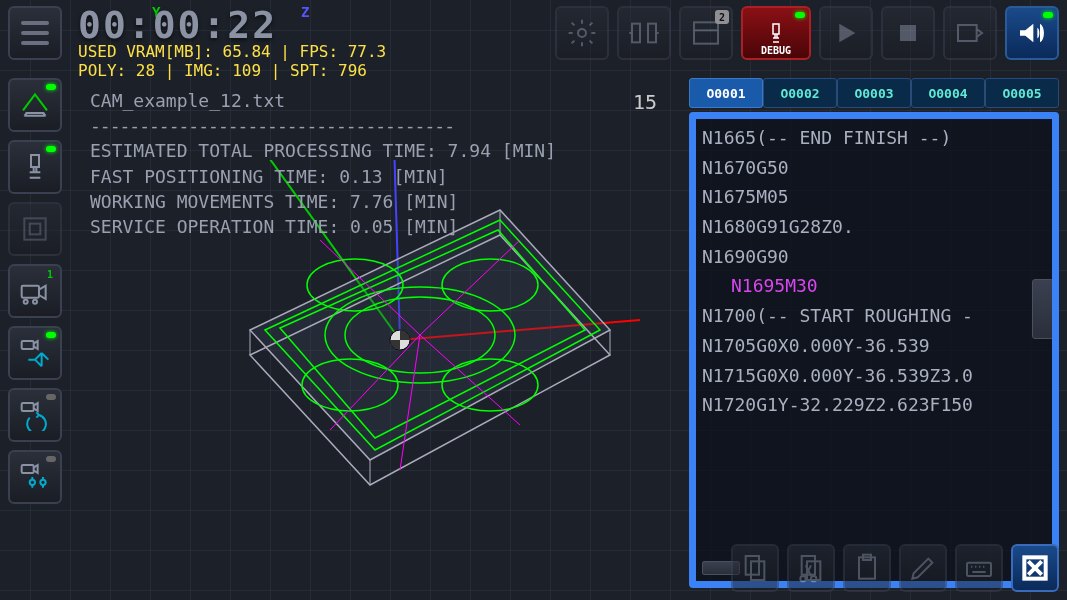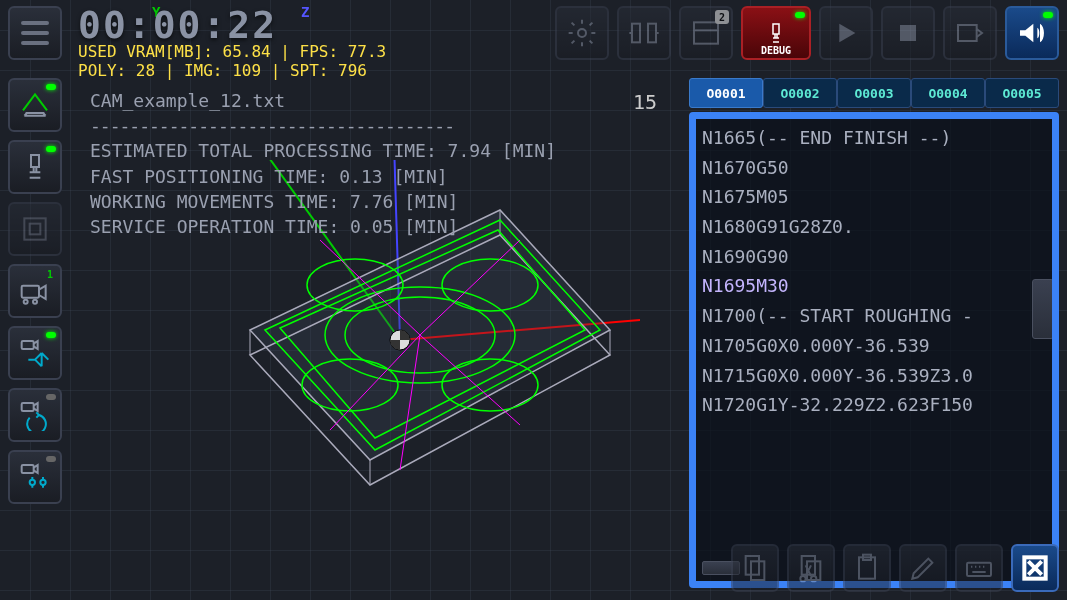--- a/index.html
+++ b/index.html
@@ -225,21 +225,21 @@
   overflow: hidden;
   position: relative;
 }
 .gcode-line {
   font-family: monospace;
   font-size: 18px;
   color: #aab0c0;
   line-height: 1.65;
   white-space: nowrap;
 }
-.gcode-line.highlight { color: #c4b5fd; }
+.gcode-line.highlight { color: #d946ef; margin-left: 29px; }
 
 .scroll-track {
   position: absolute;
   right: -2px; top: 160px;
   width: 22px; height: 60px;
   background: linear-gradient(#3a4050,#2a2f3a);
   border: 1px solid #4a5060;
   border-radius: 3px;
 }
 

